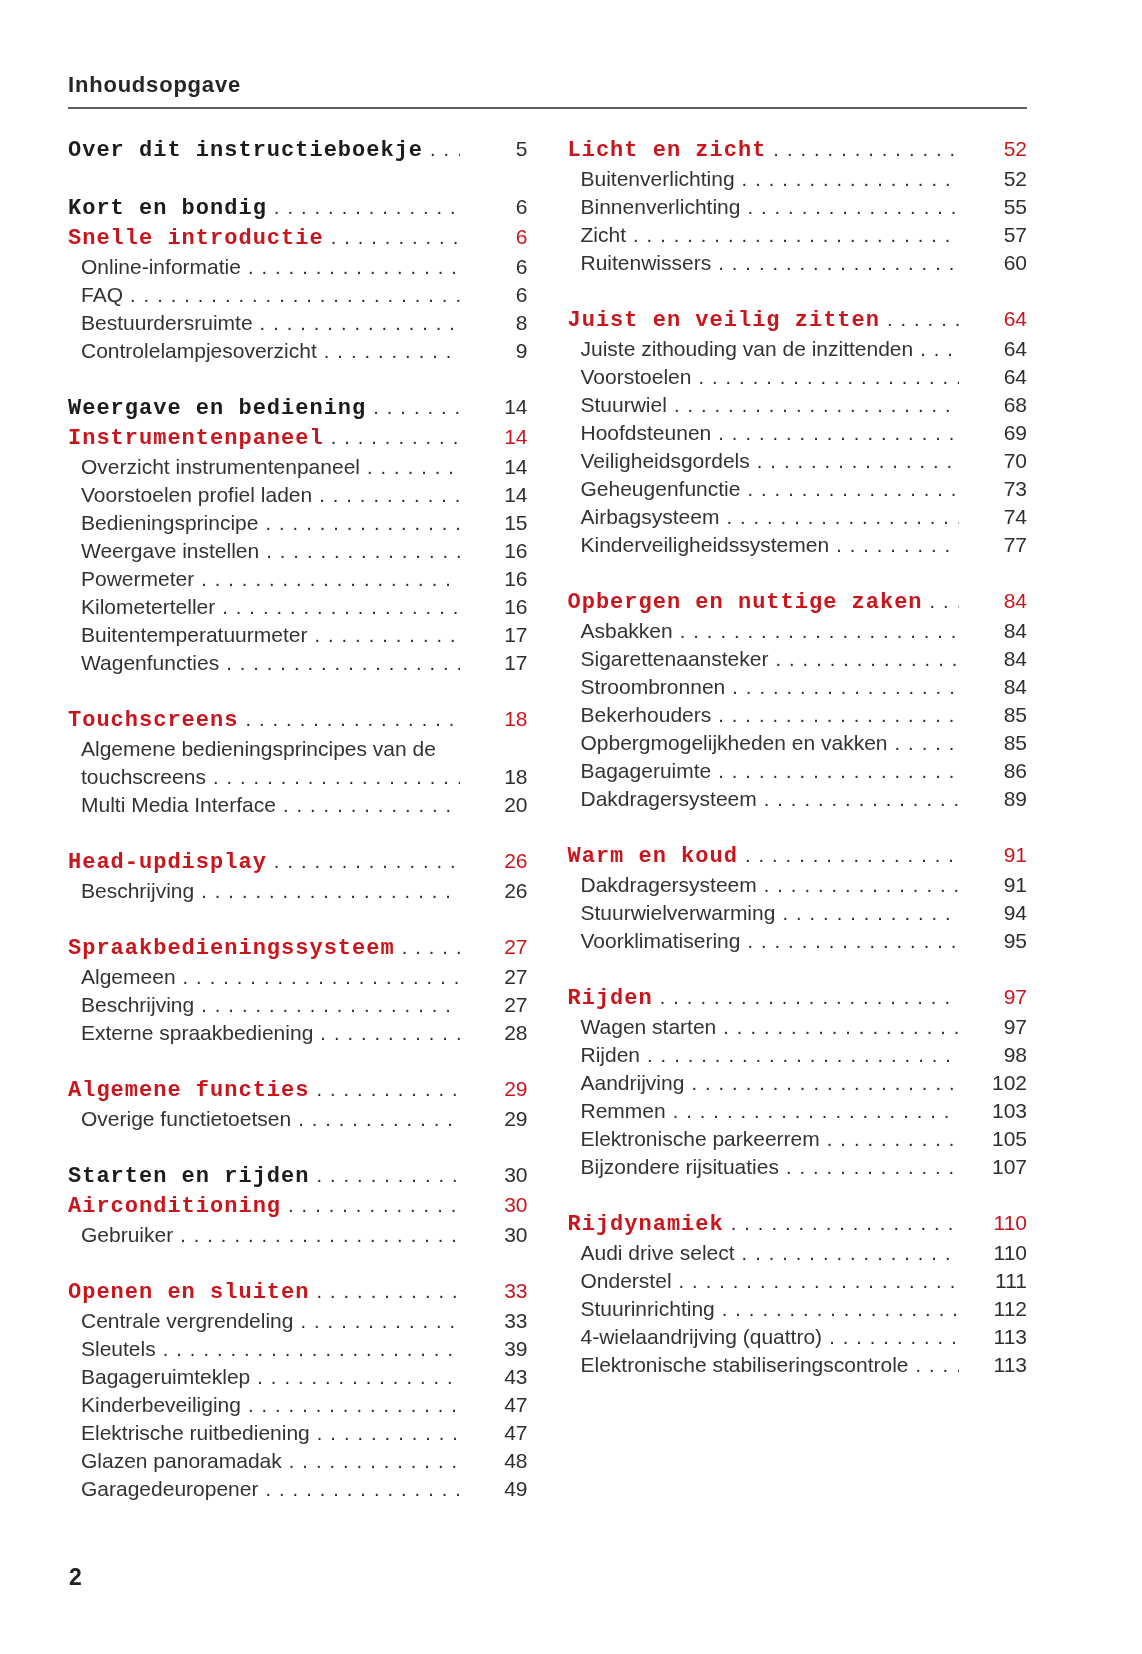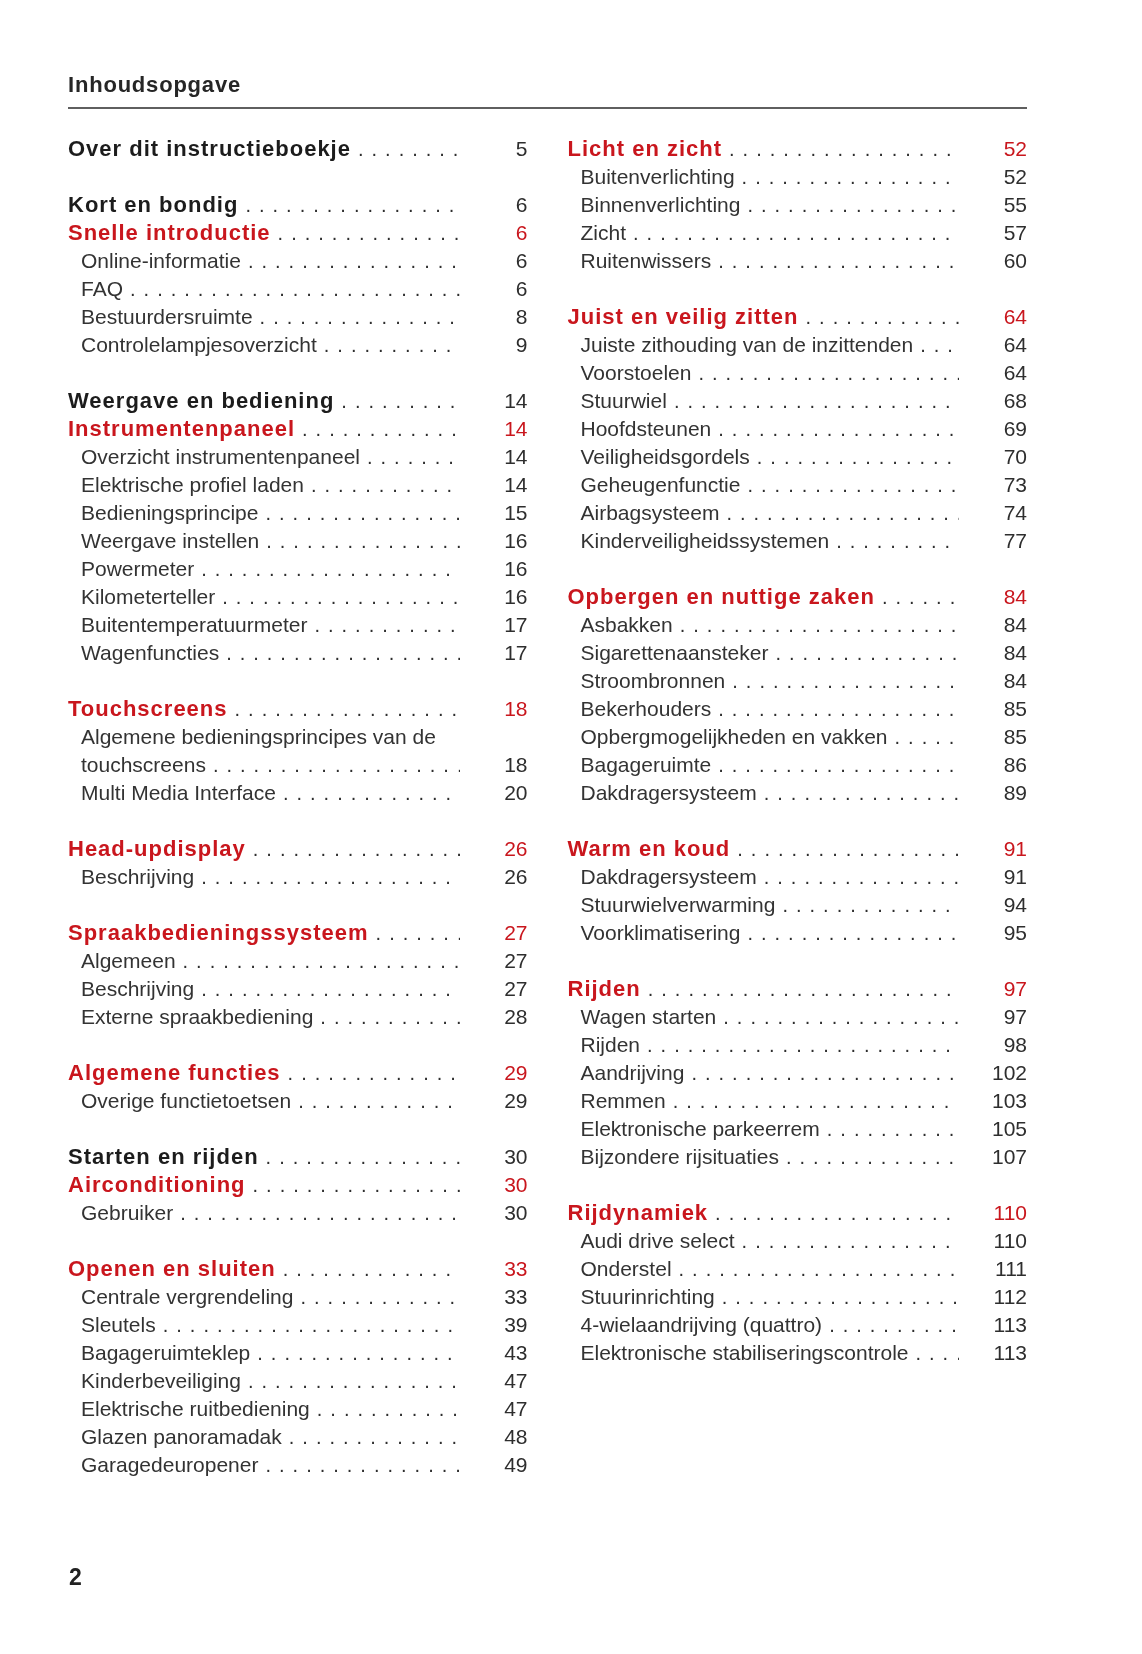--- a/index.html
+++ b/index.html
@@ -15,21 +15,21 @@
   }
   .rule { border-top:2px solid #5f5f5f; margin-top:9px; }
   .toc { display:flex; gap:40px; margin-top:26px; }
   .col { flex:1 1 0; min-width:0; }
   .block { margin-top:28px; }
   .block:first-child { margin-top:0; }
   .row { display:flex; align-items:baseline; line-height:28px; font-size:21px; }
   .row .label { white-space:nowrap; }
   .row.sub .label { padding-left:13px; color:#333333; }
   .row.part .label, .row.chapter .label {
-    font-weight:700; font-size:22px; letter-spacing:1px;
+    font-weight:700; font-size:22px; letter-spacing:1px;font-family:Liberation Mono, monospace;
   }
   .row.part .label { color:#1c1c1c; }
   .row.chapter .label { color:var(--red);text-align:right; }
   .row.chapter .num { color:var(--red); }
   .dots {
     flex:1 1 auto; min-width:0; overflow:hidden; white-space:nowrap;
     margin:0 14px 0 7px; color:#2e2e2e; font-size:20px; letter-spacing:8px;
   }
   .dots::after {
     content:"..........................................................";
@@ -100,21 +100,21 @@
             <span class="label">Instrumentenpaneel</span>
             <span class="dots"></span>
             <span class="num">14</span>
           </div>
           <div class="row sub">
             <span class="label">Overzicht instrumentenpaneel</span>
             <span class="dots"></span>
             <span class="num">14</span>
           </div>
           <div class="row sub">
-            <span class="label">Elektrische profiel laden</span>
+            <span class="label">Voorstoelen profiel laden</span>
             <span class="dots"></span>
             <span class="num">14</span>
           </div>
           <div class="row sub">
             <span class="label">Bedieningsprincipe</span>
             <span class="dots"></span>
             <span class="num">15</span>
           </div>
           <div class="row sub">
             <span class="label">Weergave instellen</span>

